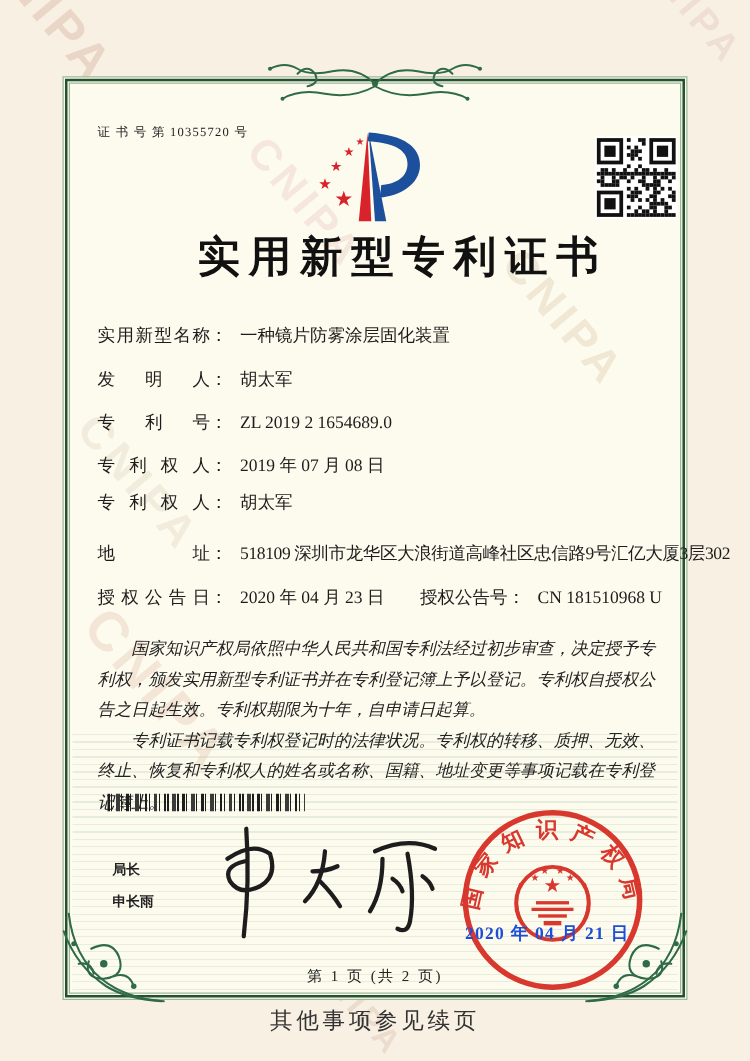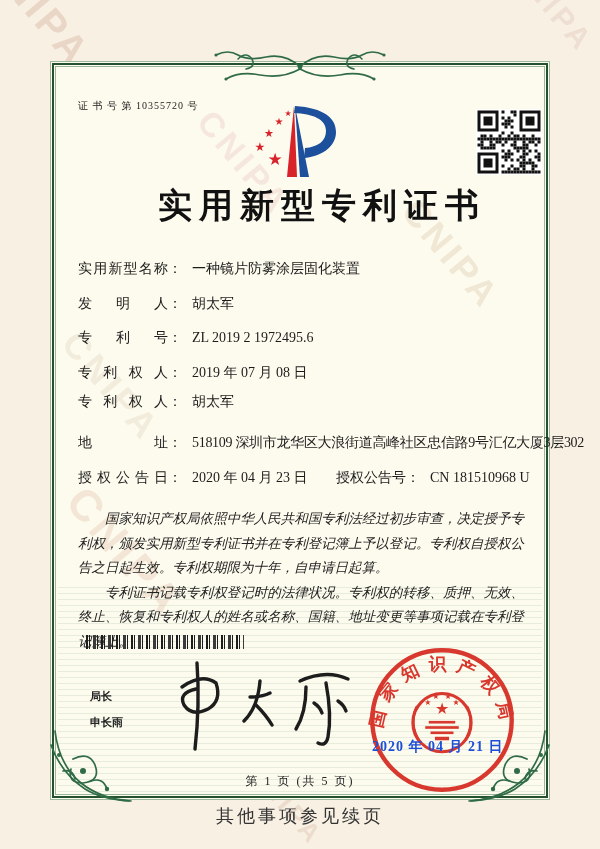--- a/index.html
+++ b/index.html
@@ -291,21 +291,21 @@
 
     <div class="title">实用新型专利证书</div>
 
     <div class="row" style="top:230px">
       <span class="f-label">发明人</span><span>：</span><span class="f-value">胡太军</span>
     </div>
     <div class="row" style="top:195px">
       <span class="f-label">实用新型名称</span><span>：</span><span class="f-value">一种镜片防雾涂层固化装置</span>
     </div>
     <div class="row" style="top:264px">
-      <span class="f-label">专利号</span><span>：</span><span class="f-value">ZL 2019 2 1972495.6</span>
+      <span class="f-label">专利号</span><span>：</span><span class="f-value">ZL 2019 2 1654689.0</span>
     </div>
     <div class="row" style="top:299px">
       <span class="f-label">专利权人</span><span>：</span><span class="f-value">2019 年 07 月 08 日</span>
     </div>
     <div class="row" style="top:328px">
       <span class="f-label">专利权人</span><span>：</span><span class="f-value">胡太军</span>
     </div>
     <div class="row" style="top:369px">
       <span class="f-label">地址</span><span>：</span><span class="f-value condensed">518109 深圳市龙华区大浪街道高峰社区忠信路9号汇亿大厦3层302</span>
     </div>
@@ -365,17 +365,17 @@
         <g fill="#d5281e">
           <rect x="70" y="86" width="30" height="3"></rect>
           <rect x="66" y="92" width="38" height="3"></rect>
           <rect x="72" y="98" width="26" height="3"></rect>
           <rect x="77" y="104" width="16" height="4"></rect>
         </g>
       </g>
     </svg>
     <div class="seal-date">2020 年 04 月 21 日</div>
 
-    <div class="page-info">第 1 页 (共 5 页)</div>
+    <div class="page-info">第 1 页 (共 2 页)</div>
   </div>
 
   <div class="continuation">其他事项参见续页</div>
 </div>
 
 </body></html>

